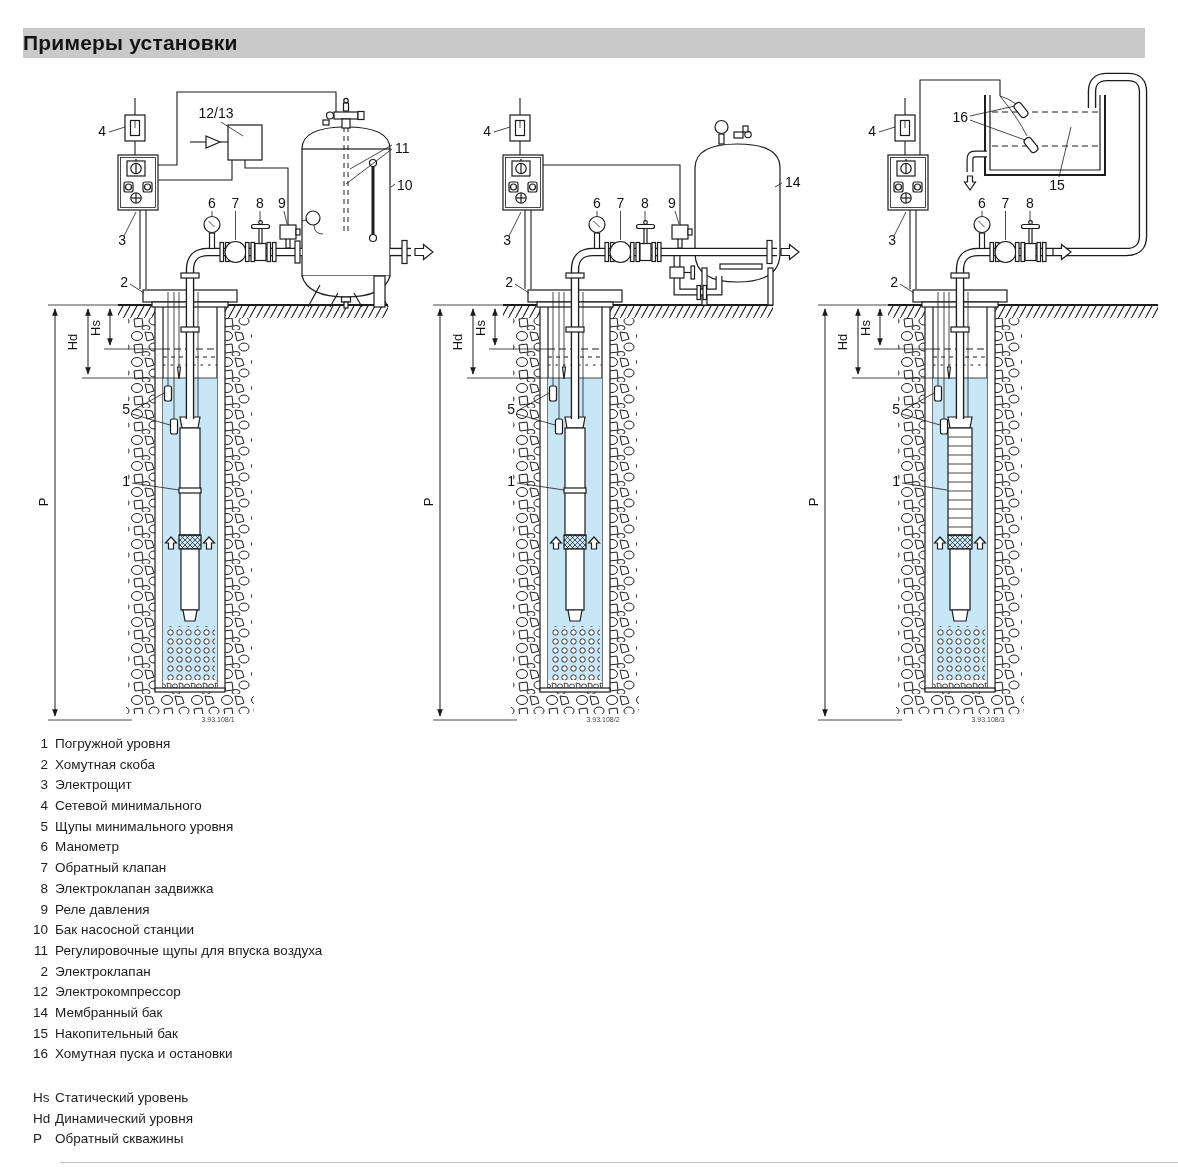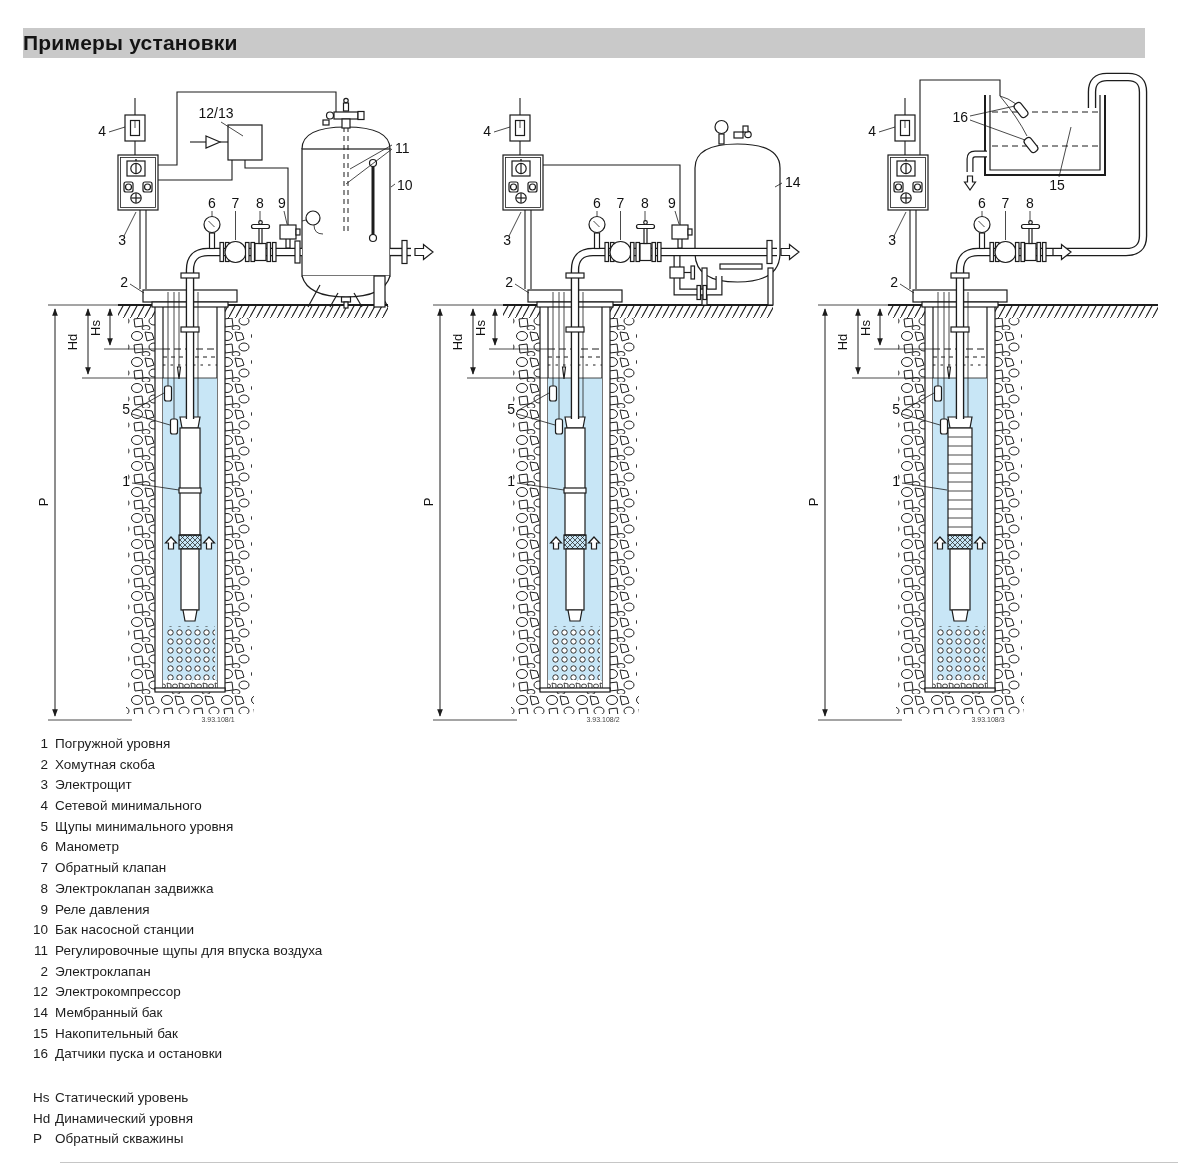--- a/index.html
+++ b/index.html
@@ -468,21 +468,21 @@
     <div class="lg-row">
         <span class="lg-num">14</span>
         <span>Мембранный бак</span>
       </div>
     <div class="lg-row">
         <span class="lg-num">15</span>
         <span>Накопительный бак</span>
       </div>
     <div class="lg-row">
         <span class="lg-num">16</span>
-        <span>Датчики пуска и остановки</span>
+        <span>Хомутная пуска и остановки</span>
       </div>
   </div>
 
   <div class="levels">
     <div class="lv-row">
         <span class="lv-key">Hs</span>
         <span>Статический уровень</span>
       </div>
     <div class="lv-row">
         <span class="lv-key">Hd</span>

